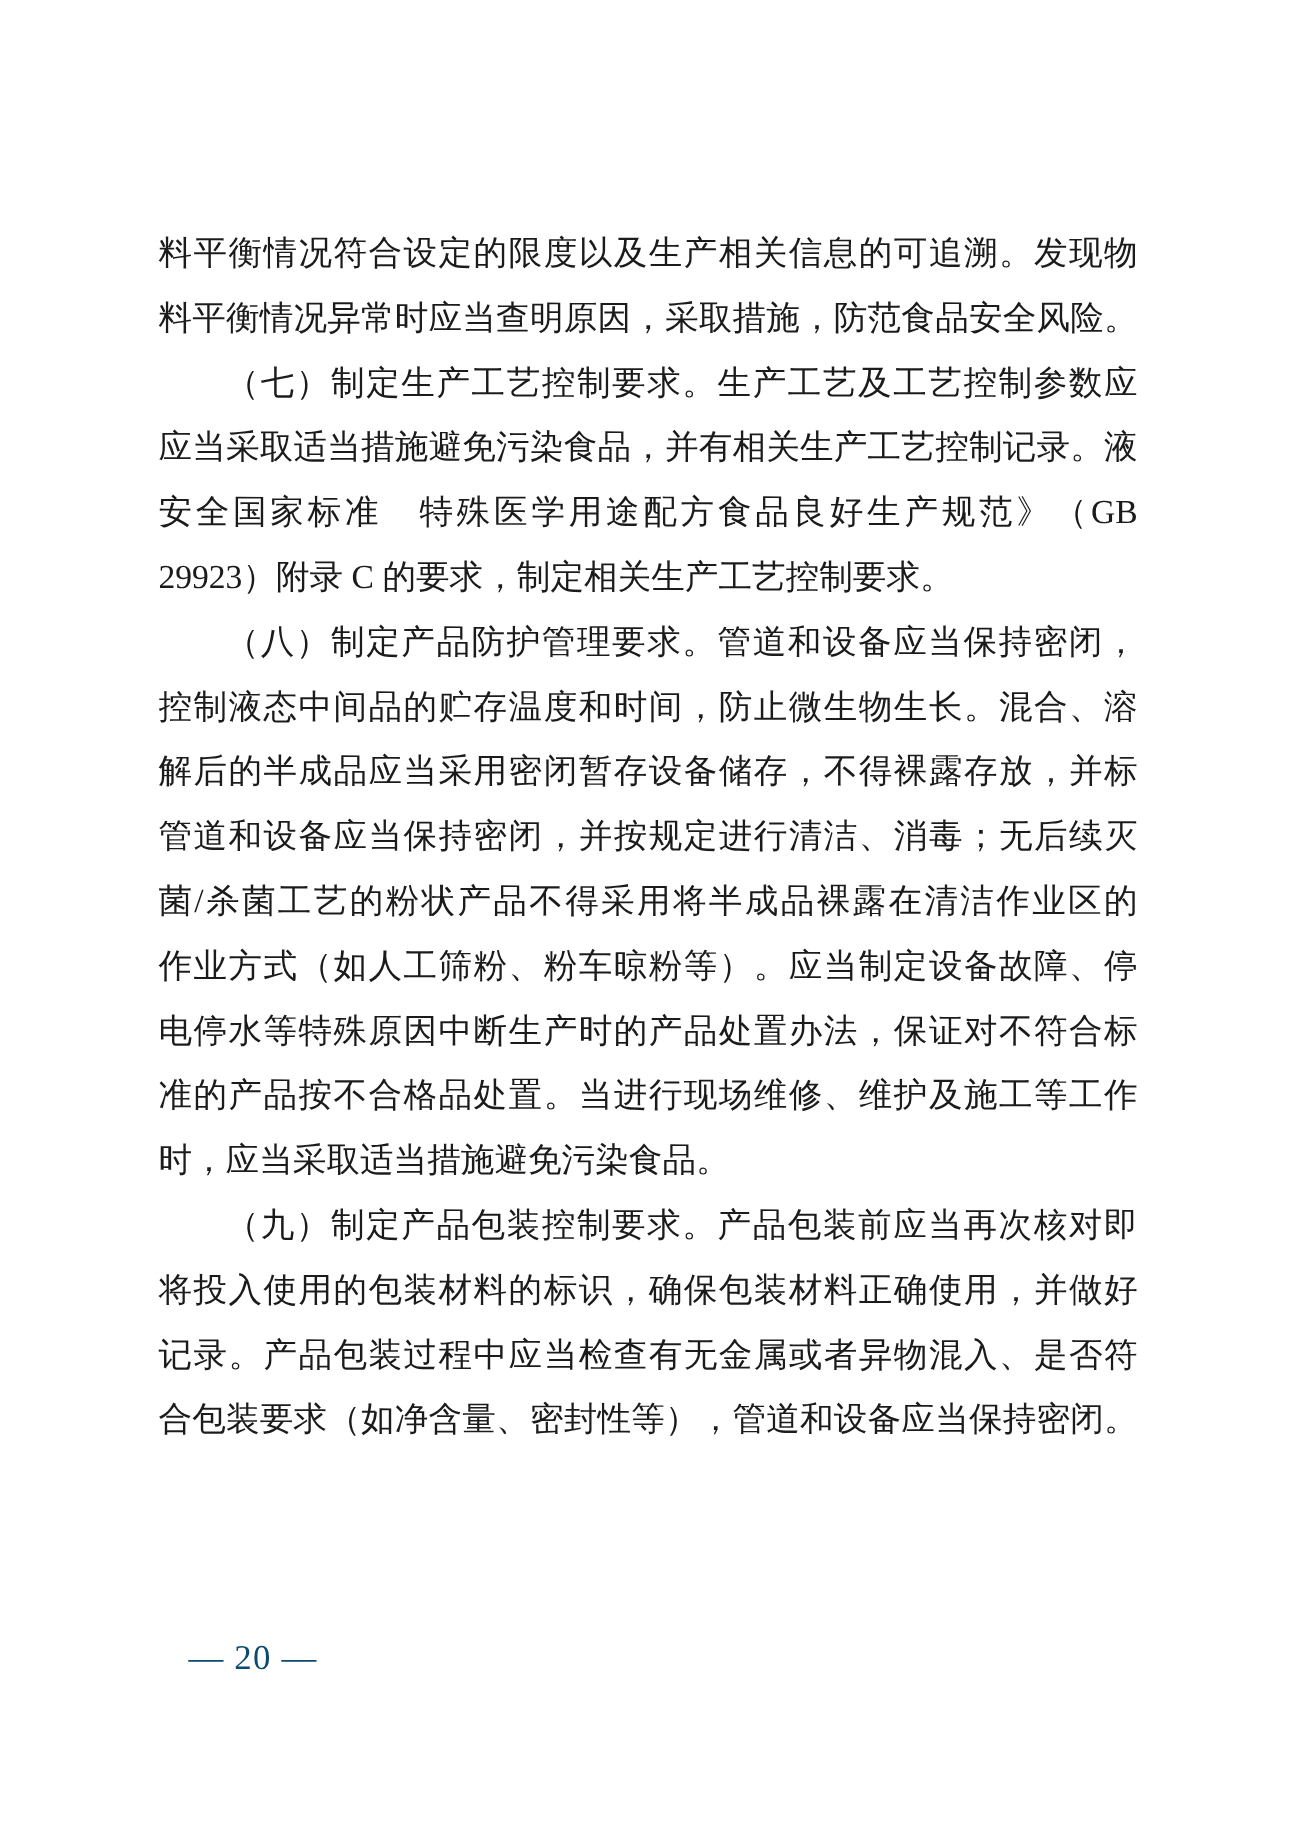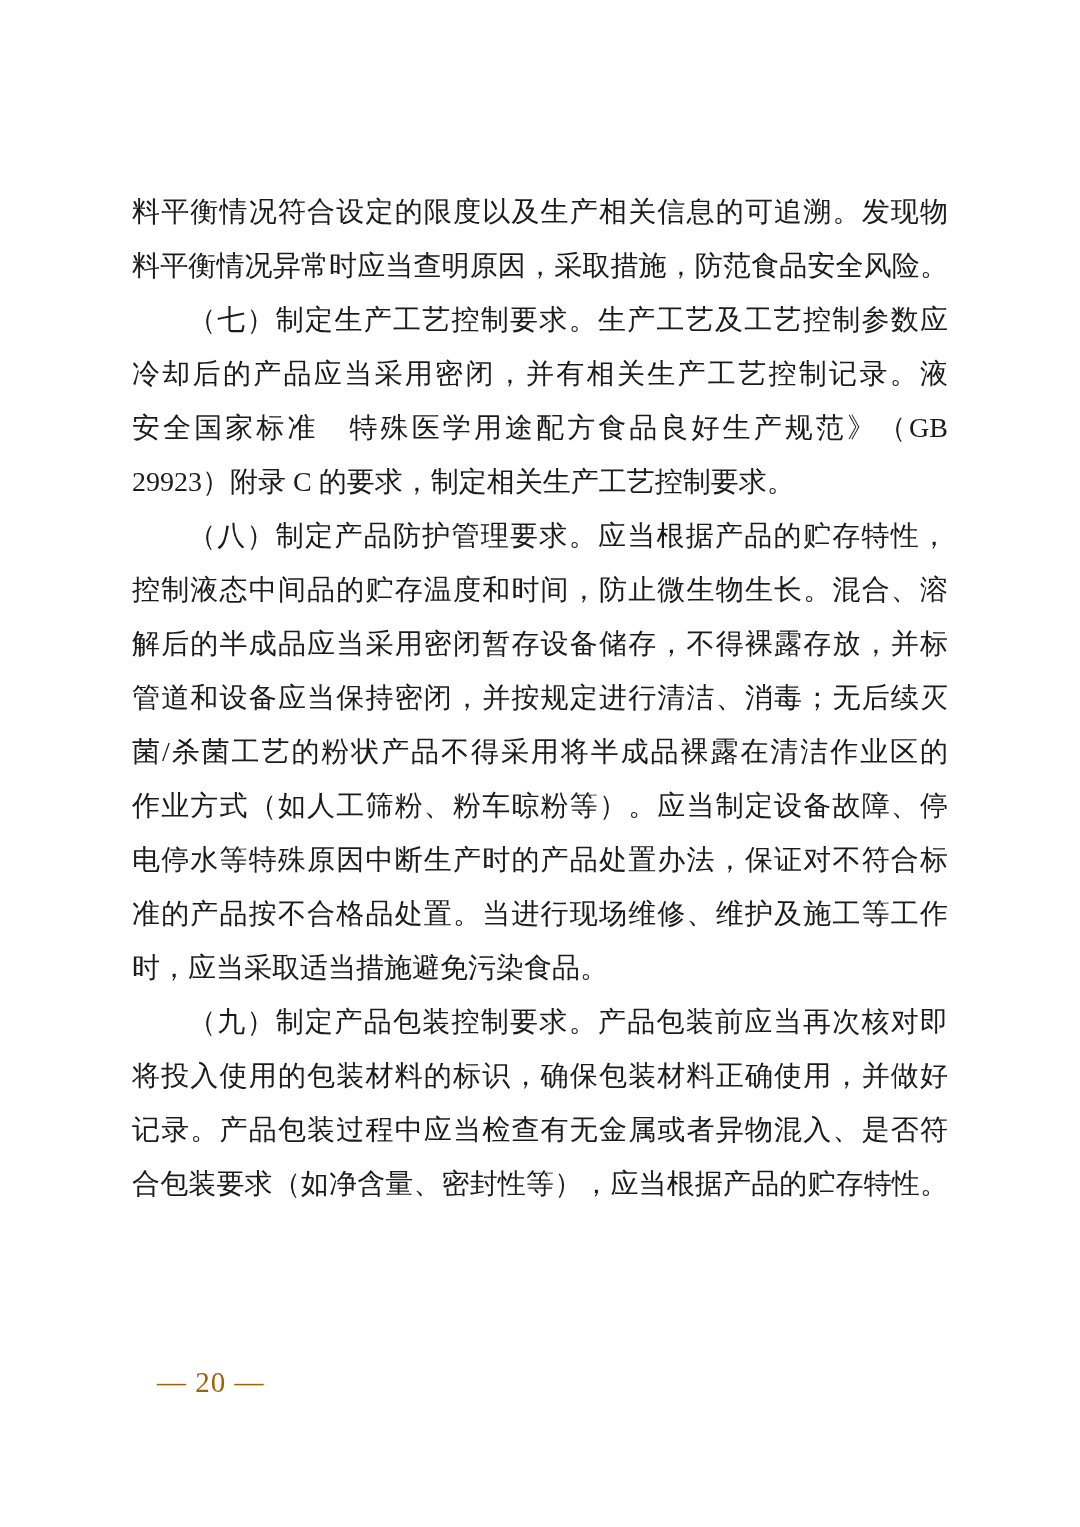--- a/index.html
+++ b/index.html
@@ -37,48 +37,48 @@
   .line.para-end {
     text-align: right;
     text-align-last: left;
   }
   .footer {
     position: absolute;
     left: 157px;
     top: 1364px;
     font-size: 29px;
     line-height: 36px;
-    color: #a16207;
+    color: #0c4a6e;
     letter-spacing: 1px;
   }
 </style>
 </head>
 <body>
 
 <div class="page">
 
   <main class="text-block">
     <div class="line">料平衡情况符合设定的限度以及生产相关信息的可追溯。发现物</div>
     <div class="line">料平衡情况异常时应当查明原因，采取措施，防范食品安全风险。</div>
     <div class="line indent">（七）制定生产工艺控制要求。生产工艺及工艺控制参数应</div>
-    <div class="line">冷却后的产品应当采用密闭，并有相关生产工艺控制记录。液</div>
+    <div class="line">应当采取适当措施避免污染食品，并有相关生产工艺控制记录。液</div>
     <div class="line">安全国家标准　特殊医学用途配方食品良好生产规范》（GB</div>
     <div class="line para-end">29923）附录 C 的要求，制定相关生产工艺控制要求。</div>
-    <div class="line indent">（八）制定产品防护管理要求。应当根据产品的贮存特性，</div>
+    <div class="line indent">（八）制定产品防护管理要求。管道和设备应当保持密闭，</div>
     <div class="line">控制液态中间品的贮存温度和时间，防止微生物生长。混合、溶</div>
     <div class="line">解后的半成品应当采用密闭暂存设备储存，不得裸露存放，并标</div>
     <div class="line">管道和设备应当保持密闭，并按规定进行清洁、消毒；无后续灭</div>
     <div class="line">菌/杀菌工艺的粉状产品不得采用将半成品裸露在清洁作业区的</div>
     <div class="line">作业方式（如人工筛粉、粉车晾粉等）。应当制定设备故障、停</div>
     <div class="line">电停水等特殊原因中断生产时的产品处置办法，保证对不符合标</div>
     <div class="line">准的产品按不合格品处置。当进行现场维修、维护及施工等工作</div>
     <div class="line para-end">时，应当采取适当措施避免污染食品。</div>
     <div class="line indent">（九）制定产品包装控制要求。产品包装前应当再次核对即</div>
     <div class="line">将投入使用的包装材料的标识，确保包装材料正确使用，并做好</div>
     <div class="line">记录。产品包装过程中应当检查有无金属或者异物混入、是否符</div>
-    <div class="line">合包装要求（如净含量、密封性等），应当根据产品的贮存特性。</div>
+    <div class="line">合包装要求（如净含量、密封性等），管道和设备应当保持密闭。</div>
   </main>
 
   <div class="footer">
     <span>— 20 —</span>
   </div>
 
 </div>
 
 </body></html>

